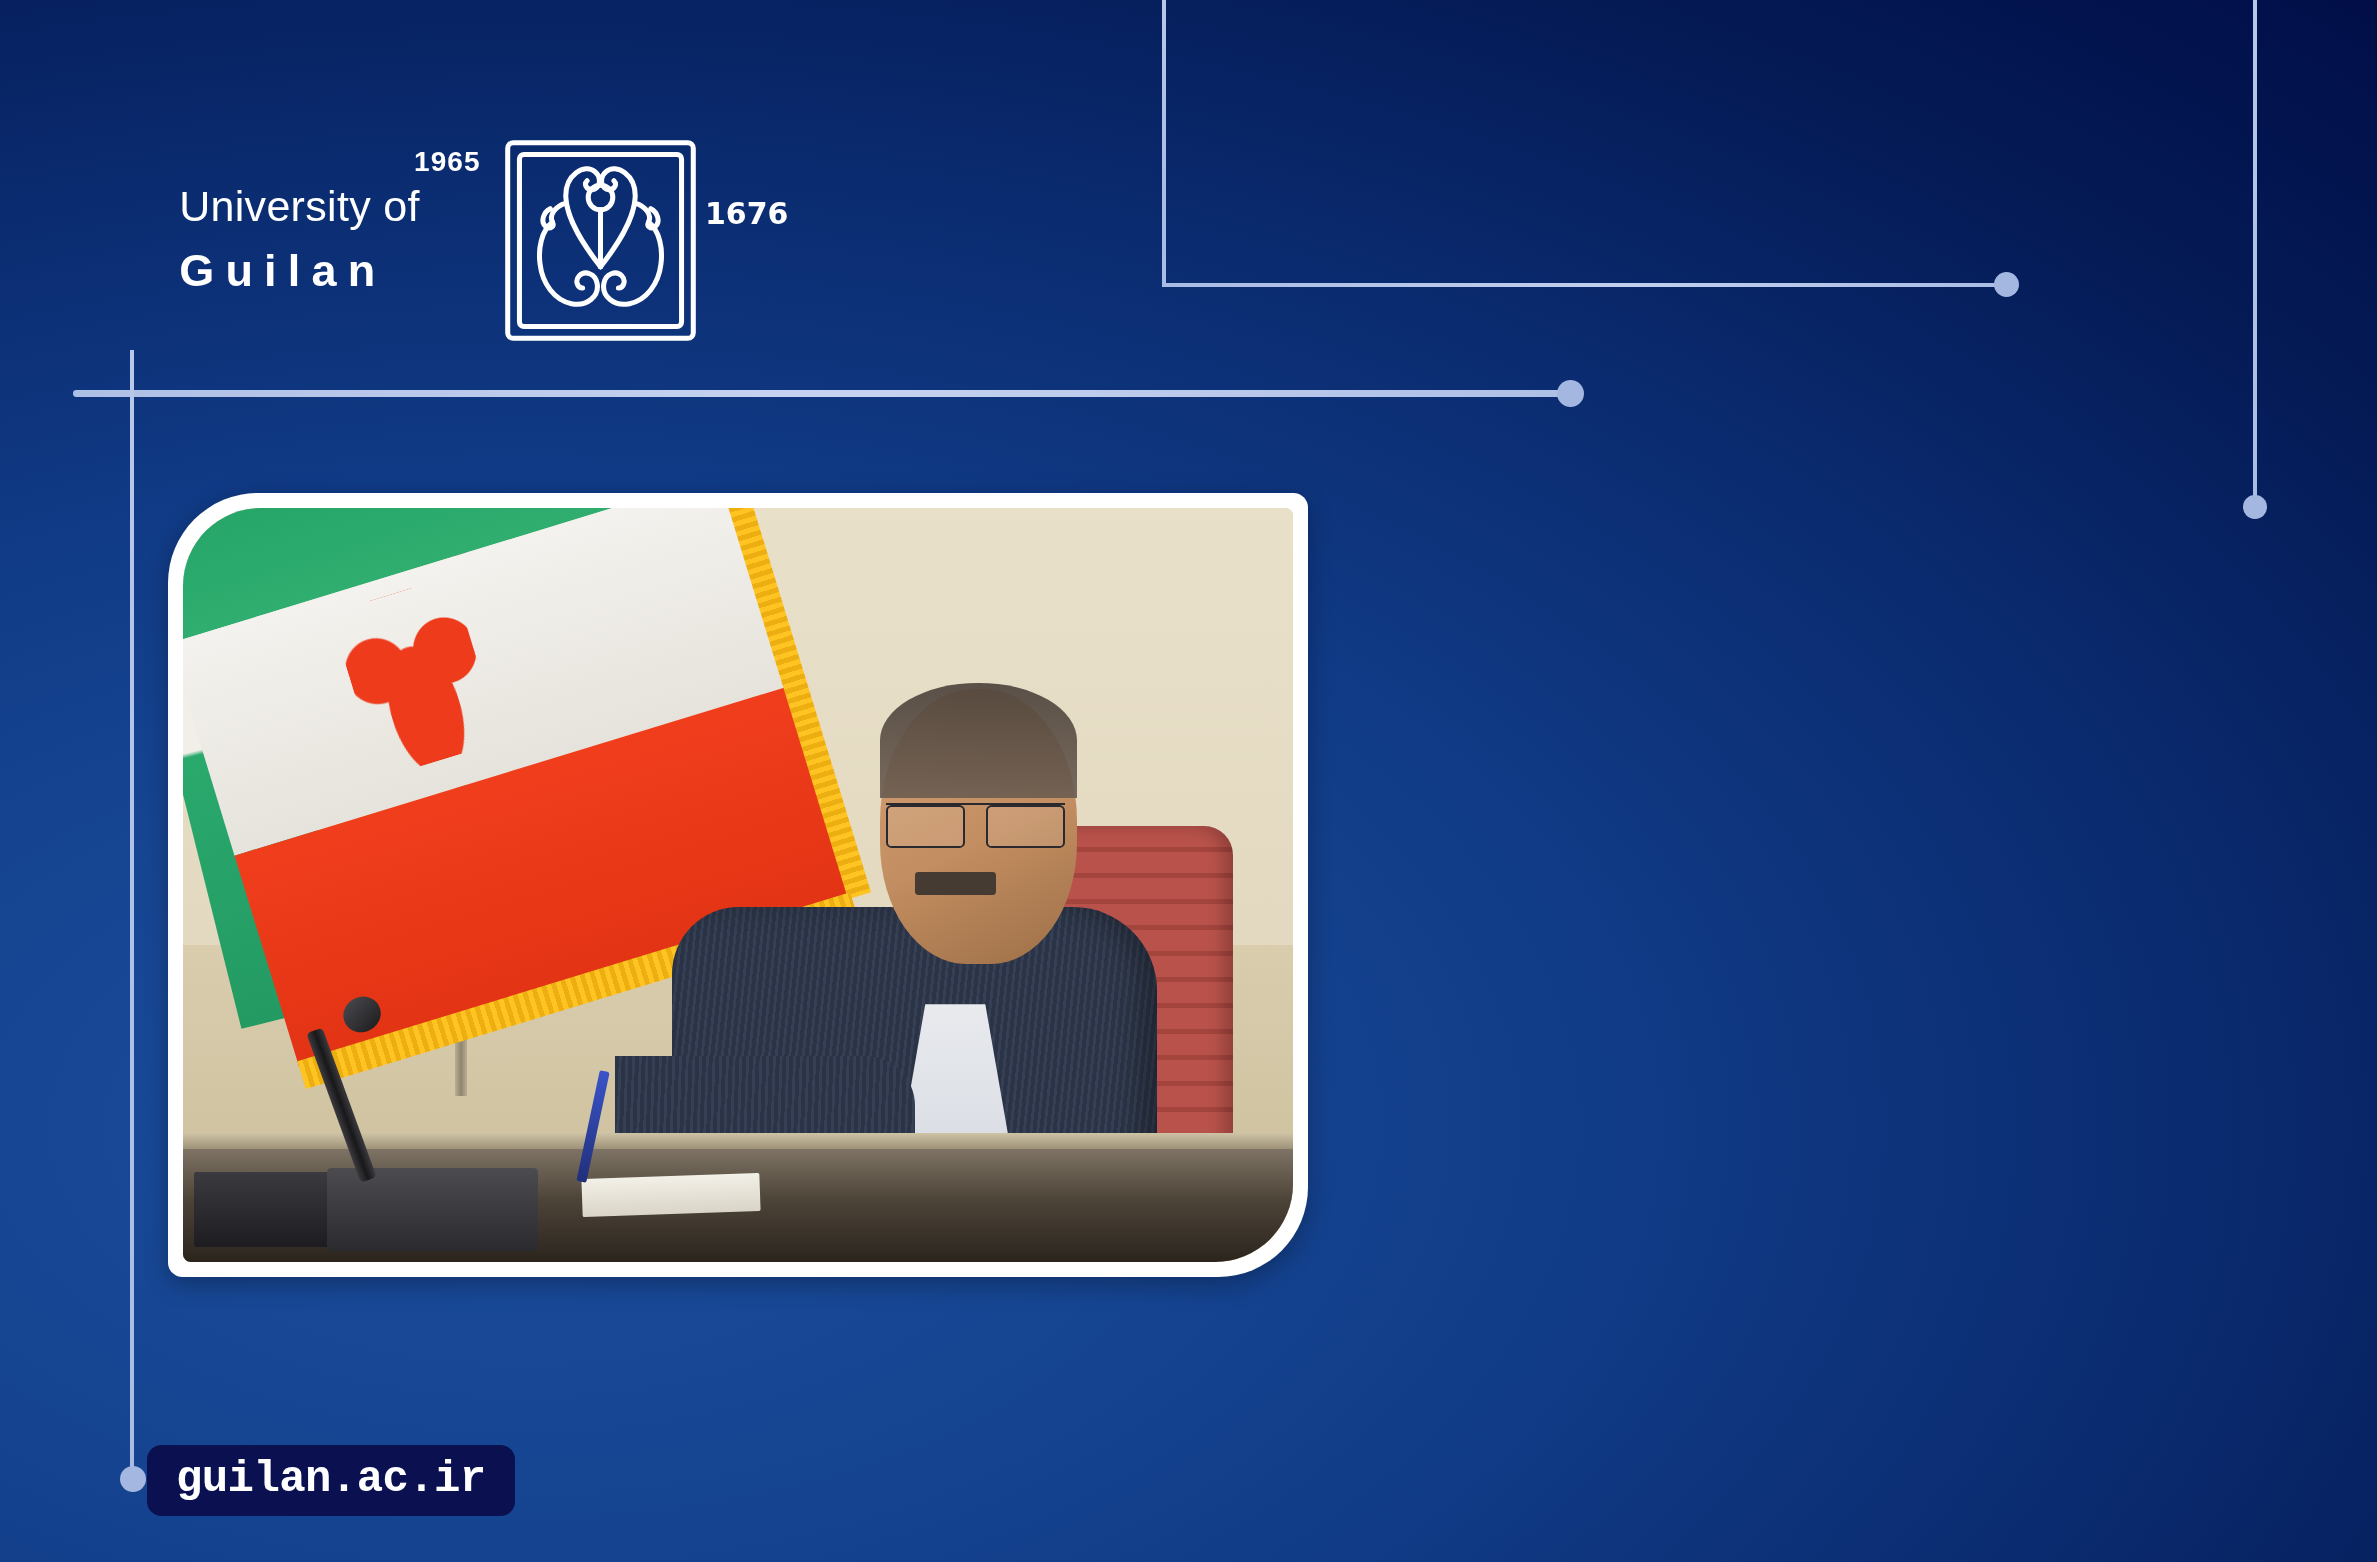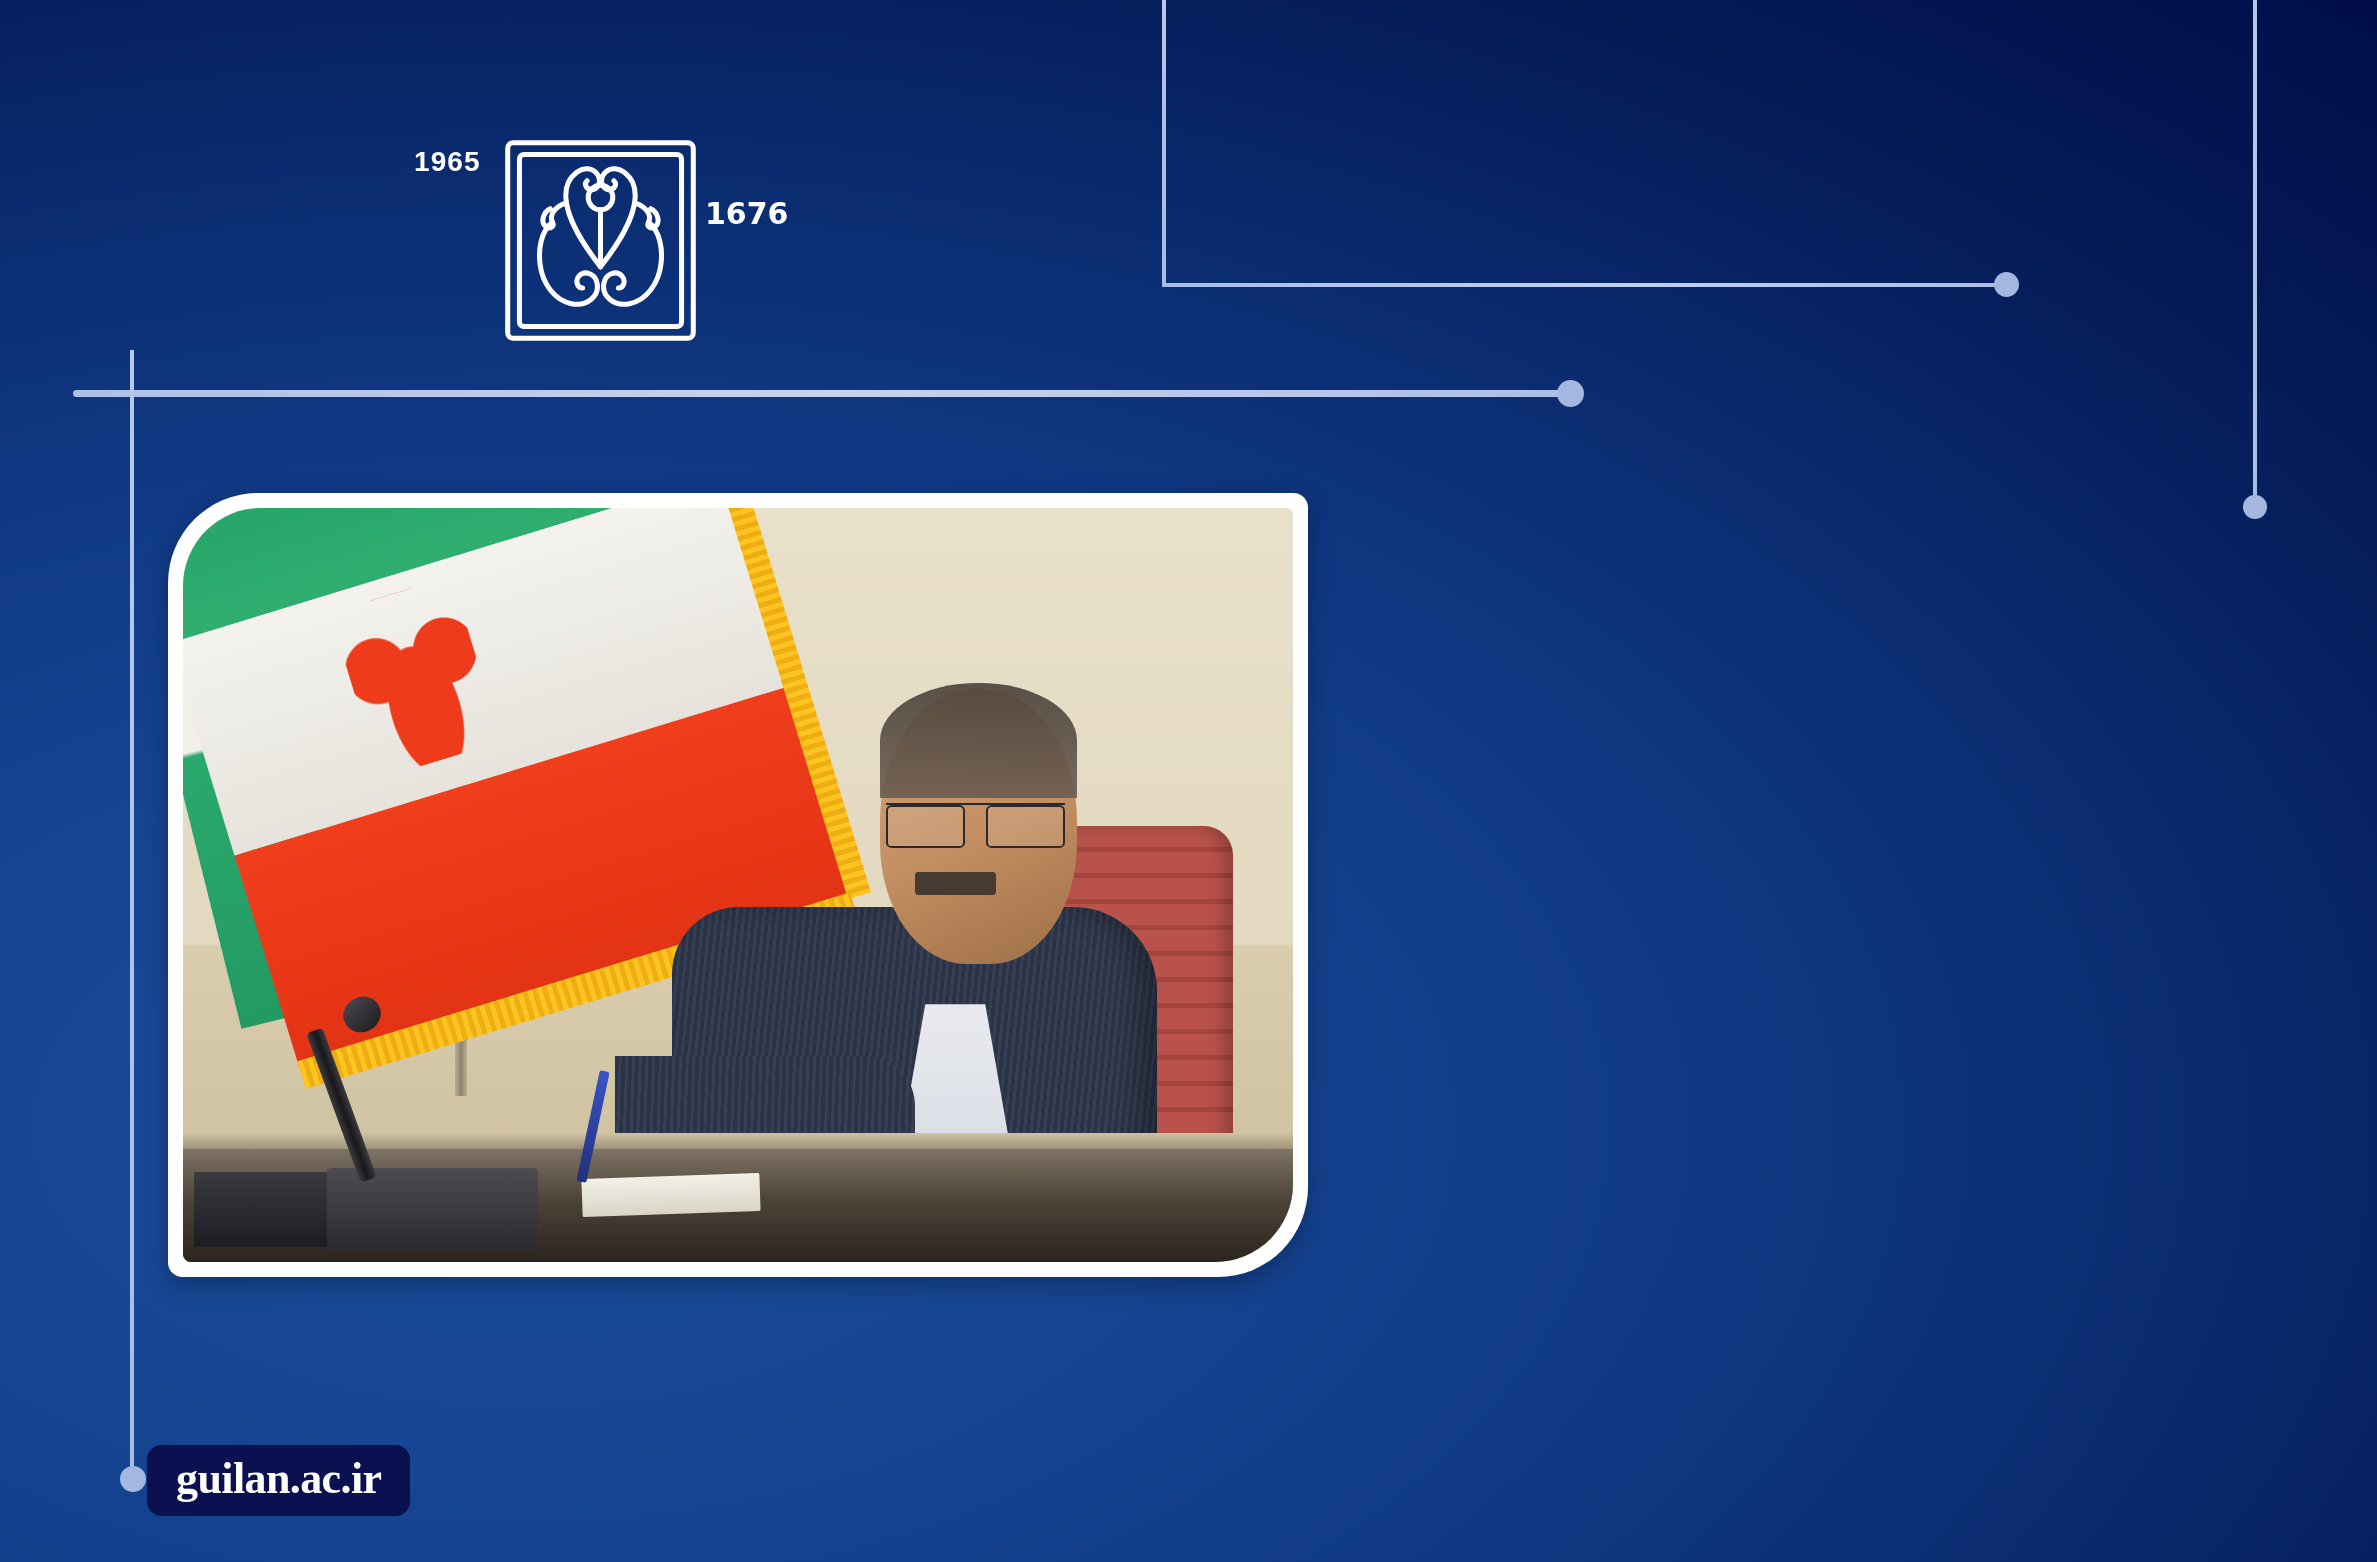--- a/index.html
+++ b/index.html
@@ -152,21 +152,21 @@
     text-shadow:0 1.7px 5.6px rgba(0,0,0,.22);
   }
   .headline .ln{display:block;}
 
   
   .badge{
     position:absolute;left:147px;top:1445px;
     background:#0a1050;border-radius:14.6px;
     padding:12.3px 29px 14.6px 29px;
     color:#ffffff;font-size:44px;font-weight:700;letter-spacing:-0.6px;
-    font-family:Liberation Serif, serif;
+    font-family:Liberation Mono, monospace;
     line-height:1;
   }
 </style>
 </head>
 <body>
 
 <div class="stage">
 
   <div class="vline" id="v-top-mid"></div>
   <div class="hline" id="h-top-right"></div>
@@ -176,20 +176,24 @@
   <div class="dot" id="dot-mid-left"></div>
 
   <div class="vline" id="v-left-long"></div>
   <div class="dot" id="dot-left-bottom"></div>
 
   <div class="vline" id="v-right-far"></div>
   <div class="dot" id="dot-right-far"></div>
 
   <div class="logo">
 
+    <div class="logo-en">
+      <div class="l1">University of</div>
+      <div class="l2">Guilan</div>
+    </div>
 
     <div class="logo-year-en">1965</div>
 
     <div class="logo-mark">
       <svg viewBox="0 0 356 370" width="199" height="207" fill="none" stroke="#ffffff" stroke-width="9" stroke-linecap="round" stroke-linejoin="round">
         <rect x="12" y="10" width="332" height="350" rx="10"></rect>
         <rect x="33" y="31" width="290" height="308" rx="8"></rect>
 
         <circle cx="178" cy="108" r="22"></circle>
         <path d="M178 130 L178 232"></path>

